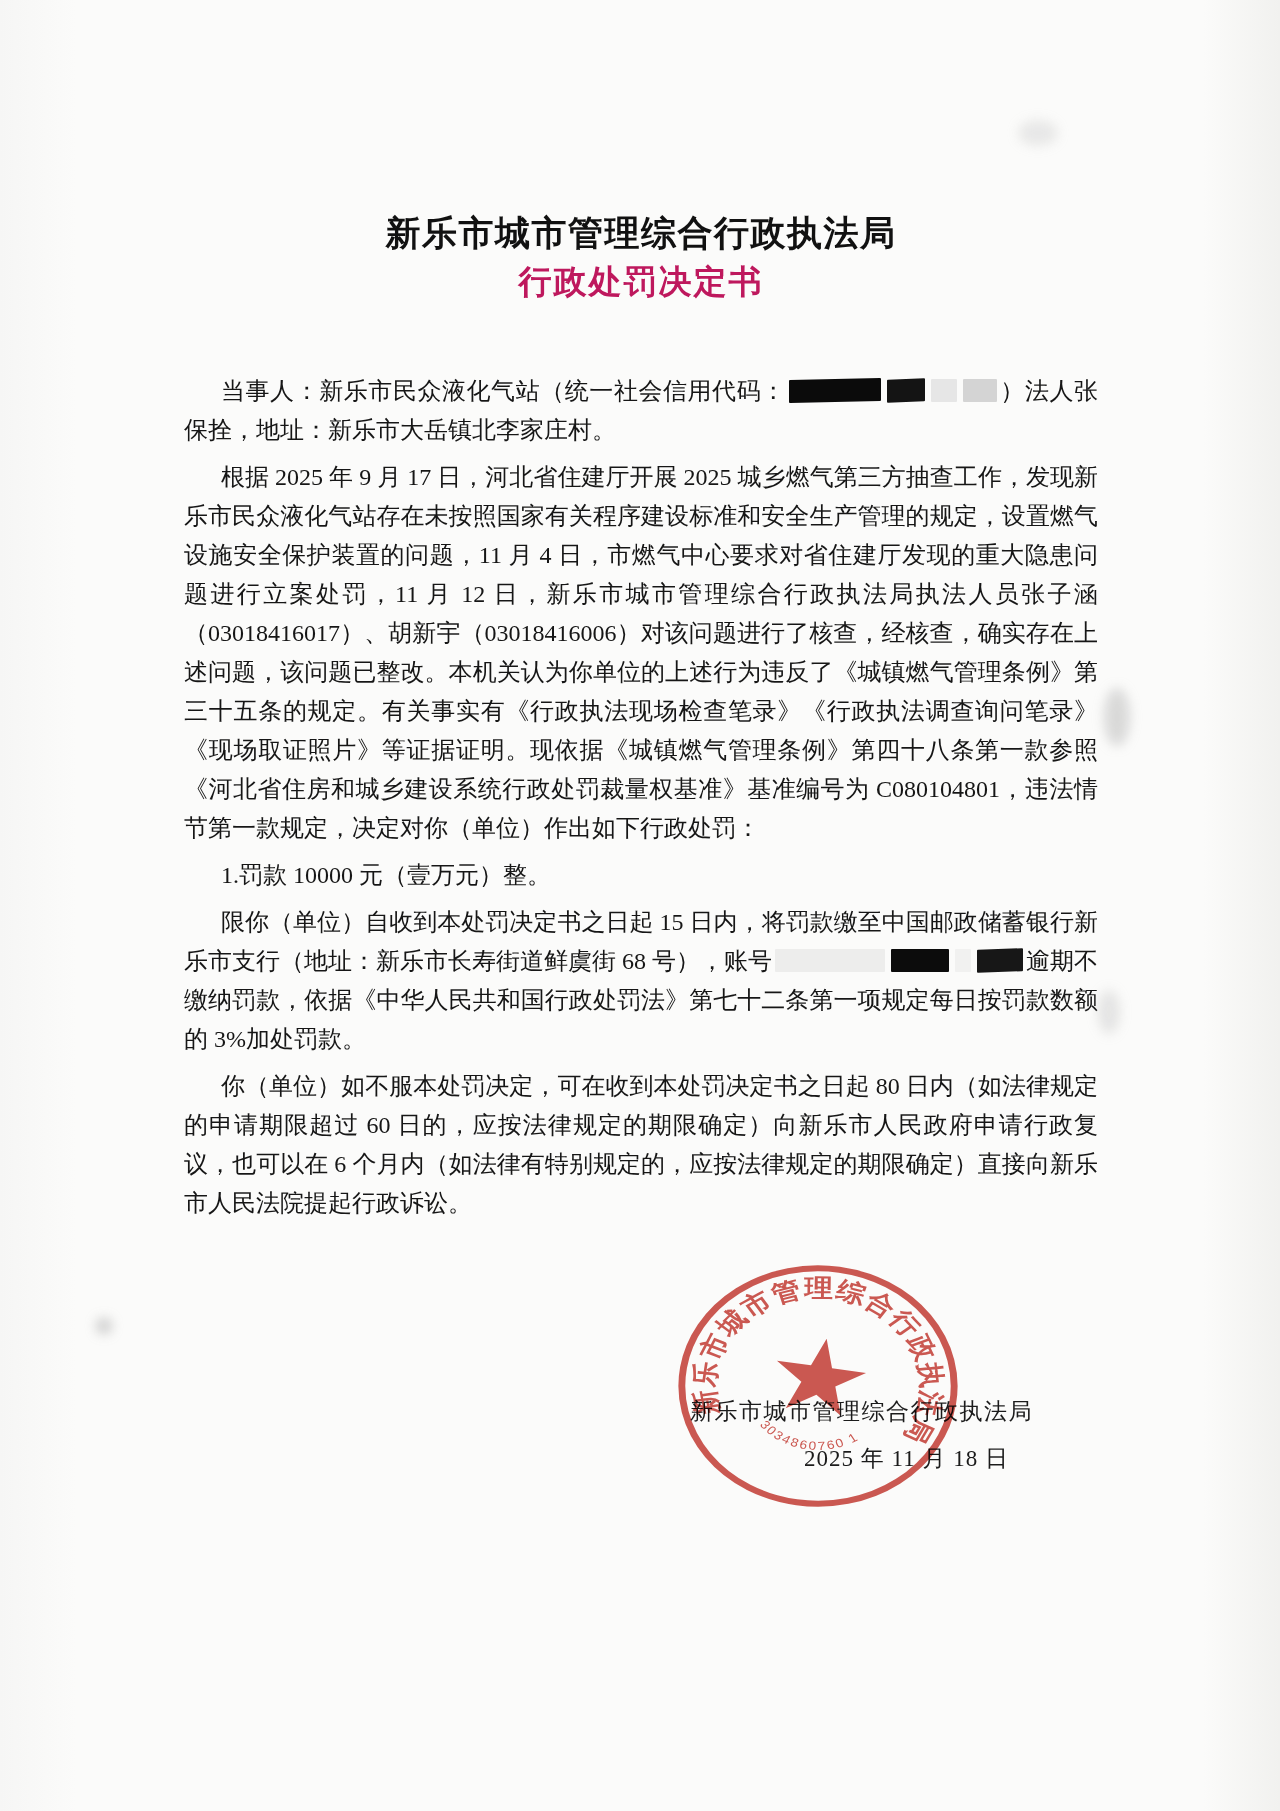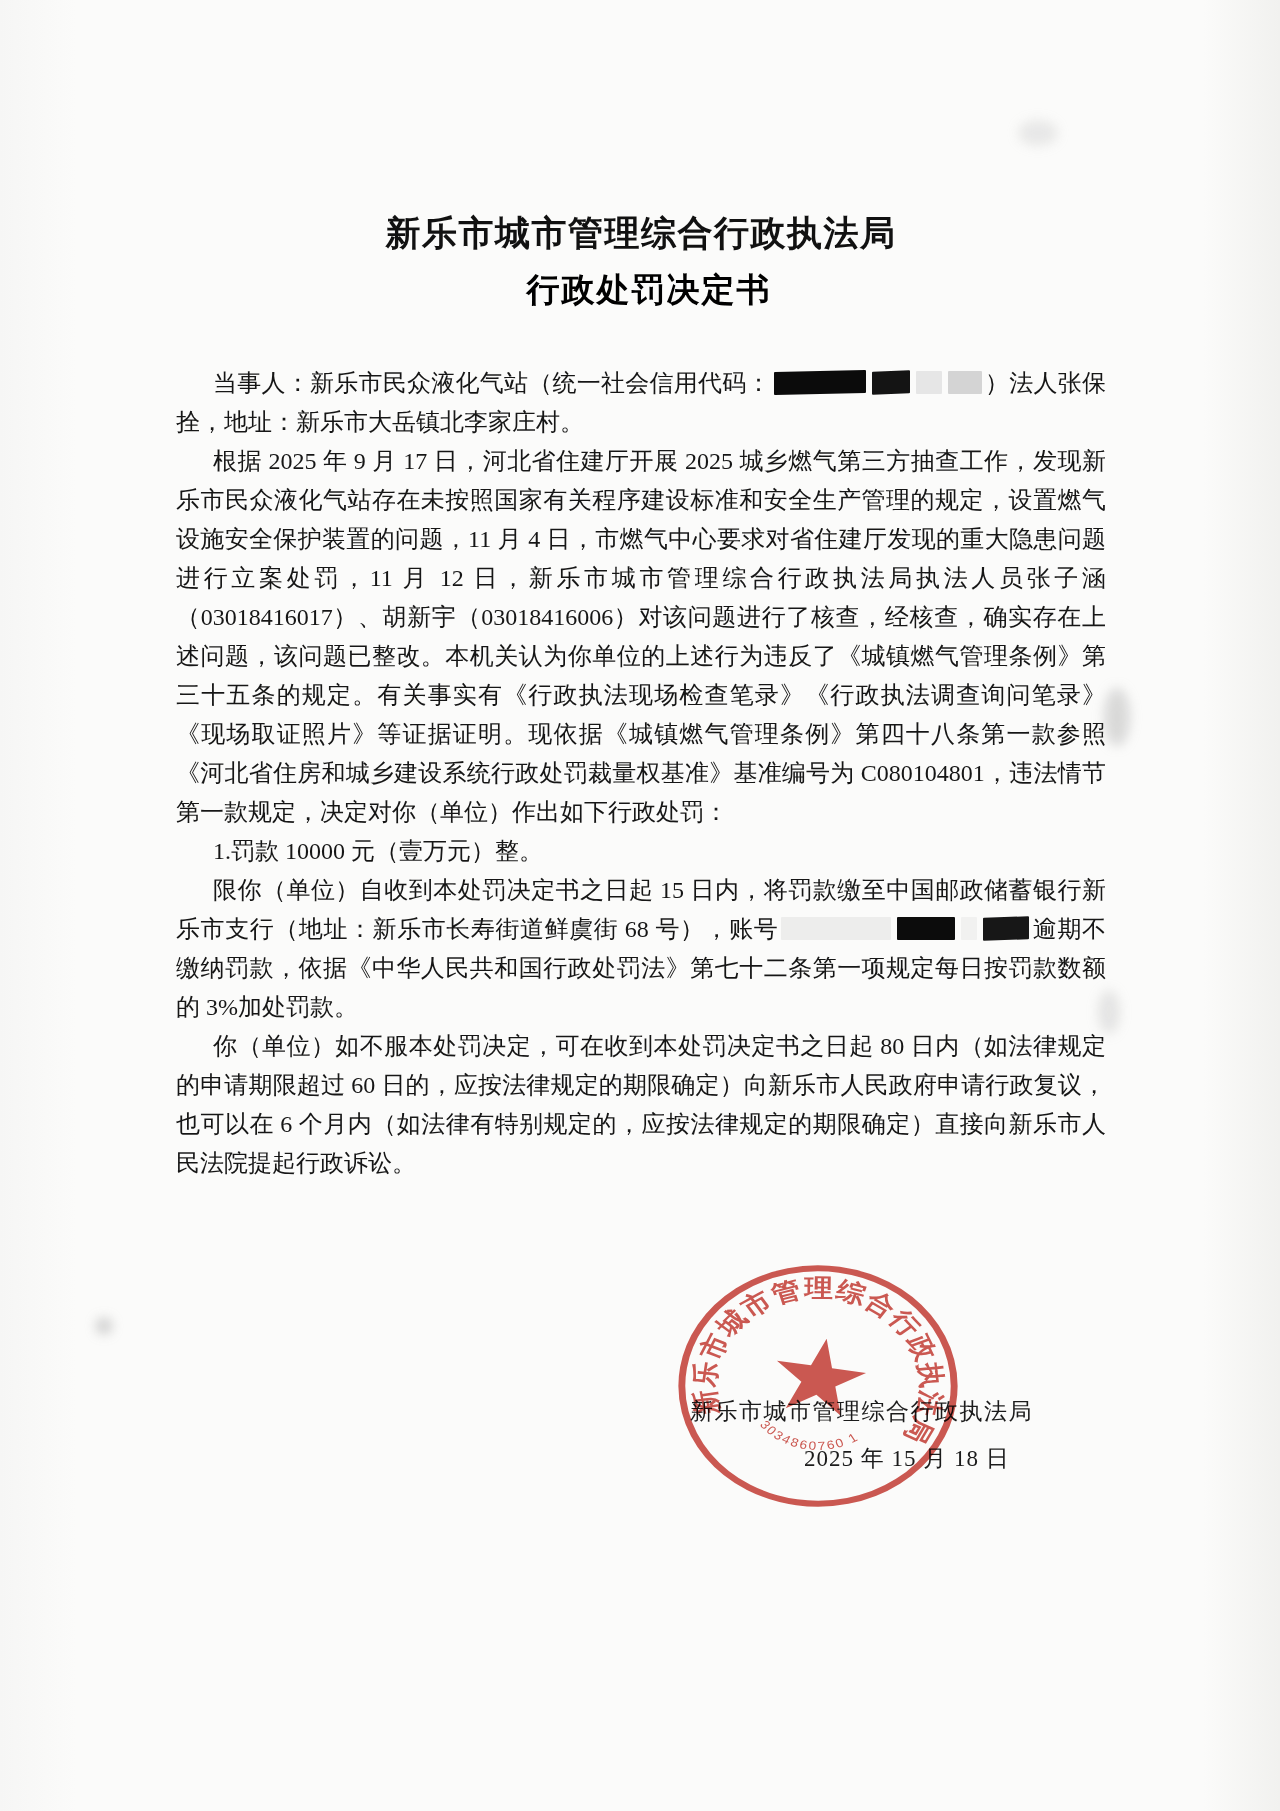--- a/index.html
+++ b/index.html
@@ -15,35 +15,35 @@
   .page { position: absolute; inset: 0; text-decoration: underline; }
 
   .title1 {
     position: absolute; left: 176px; top: 210px; width: 930px;
     margin: 0; text-align: center;
     font-size: 35px; font-weight: 700; letter-spacing: 1.5px;
     color: #111;
   }
   .title2 {
     position: absolute; left: 176px; top: 260px; width: 930px;
-    margin: 8px; text-align: center;
+    margin: 0; text-align: center;
     font-size: 33px; font-weight: 700; letter-spacing: 2px;
-    color: #000000;
+    color: #be185d;
   }
   .docnum {
     position: absolute; left: 176px; top: 324px; width: 930px;
     text-align: right; padding-right: 22px;
     font-size: 23px;
   }
   .body-text {
     position: absolute; left: 176px; top: 364px; width: 930px;
     font-size: 24px; line-height: 39px;
     text-align: justify;
   }
-  .body-text p { margin: 0; text-indent: 37px; }
+  .body-text p { margin: 8px; text-indent: 37px; }
 
   .redact {
     display: inline-block; height: 23px; vertical-align: -3px;
     margin: 0 3px; border-radius: 1px;
   }
   .rb1 { width: 92px; background: #0b0b0b; transform: skewY(-1.2deg); }
   .rb2 { width: 38px; background: #141414; transform: skewY(-2deg); }
   .rb3 { width: 26px; background: #e6e6e6; }
   .rb4 { width: 34px; background: #d4d4d4; }
   .ra0 { width: 110px; background: #ededec; }
@@ -103,21 +103,21 @@
   <div class="body-text">
     <p><span>当事人：新乐市民众液化气站（统一社会信用代码：</span><span class="redact rb1"></span><span class="redact rb2"></span><span class="redact rb3"></span><span class="redact rb4"></span><span>）法人张保拴，地址：新乐市大岳镇北李家庄村。</span></p>
     <p>根据 2025 年 9 月 17 日，河北省住建厅开展 2025 城乡燃气第三方抽查工作，发现新乐市民众液化气站存在未按照国家有关程序建设标准和安全生产管理的规定，设置燃气设施安全保护装置的问题，11 月 4 日，市燃气中心要求对省住建厅发现的重大隐患问题进行立案处罚，11 月 12 日，新乐市城市管理综合行政执法局执法人员张子涵（03018416017）、胡新宇（03018416006）对该问题进行了核查，经核查，确实存在上述问题，该问题已整改。本机关认为你单位的上述行为违反了《城镇燃气管理条例》第三十五条的规定。有关事实有《行政执法现场检查笔录》《行政执法调查询问笔录》《现场取证照片》等证据证明。现依据《城镇燃气管理条例》第四十八条第一款参照《河北省住房和城乡建设系统行政处罚裁量权基准》基准编号为 C080104801，违法情节第一款规定，决定对你（单位）作出如下行政处罚：</p>
     <p>1.罚款 10000 元（壹万元）整。</p>
     <p><span>限你（单位）自收到本处罚决定书之日起 15 日内，将罚款缴至中国邮政储蓄银行新乐市支行（地址：新乐市长寿街道鲜虞街 68 号），账号</span><span class="redact ra0"></span><span class="redact ra1"></span><span class="redact ra2"></span><span class="redact ra3"></span><span>逾期不缴纳罚款，依据《中华人民共和国行政处罚法》第七十二条第一项规定每日按罚款数额的 3%加处罚款。</span></p>
     <p>你（单位）如不服本处罚决定，可在收到本处罚决定书之日起 80 日内（如法律规定的申请期限超过 60 日的，应按法律规定的期限确定）向新乐市人民政府申请行政复议，也可以在 6 个月内（如法律有特别规定的，应按法律规定的期限确定）直接向新乐市人民法院提起行政诉讼。</p>
   </div>
 
 
   <div class="signature">新乐市城市管理综合行政执法局</div>
-  <div class="date">2025 年 15 月 18 日</div>
+  <div class="date">2025 年 11 月 18 日</div>
 
   <div class="seal">
     <svg viewBox="0 0 300 300" preserveAspectRatio="none">
       <g transform="rotate(9 150 150)">
         <circle cx="150" cy="150" r="138" fill="none" stroke="#c8423a" stroke-width="7"></circle>
         <path id="sealArcTop" d="M 54.8,194.4 A 105,105 0 1 1 245.2,194.4" fill="none"></path>
         <path id="sealArcBottom" d="M 92.5,198.2 A 75,75 0 0 0 207.5,198.2" fill="none"></path>
         <text font-size="29" font-weight="700" letter-spacing="1.5" fill="#c8423a" font-family="Liberation Serif, serif">
           <textPath href="#sealArcTop" startOffset="50%" text-anchor="middle">新乐市城市管理综合行政执法局</textPath>
         </text>

